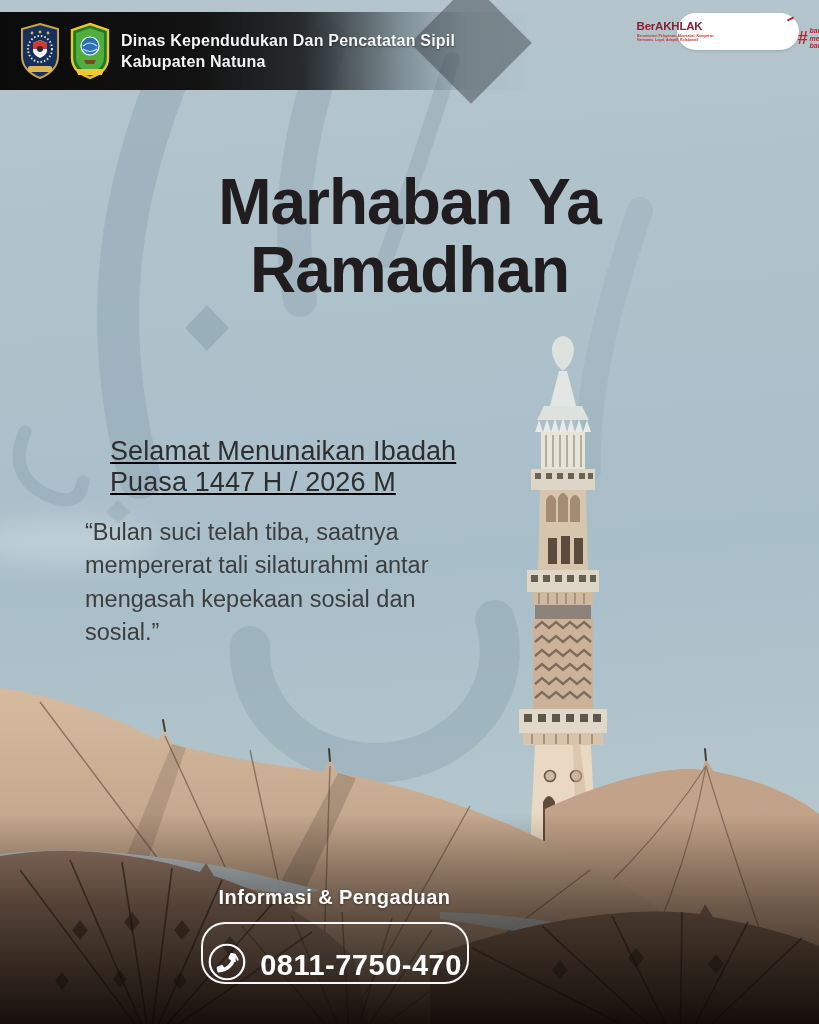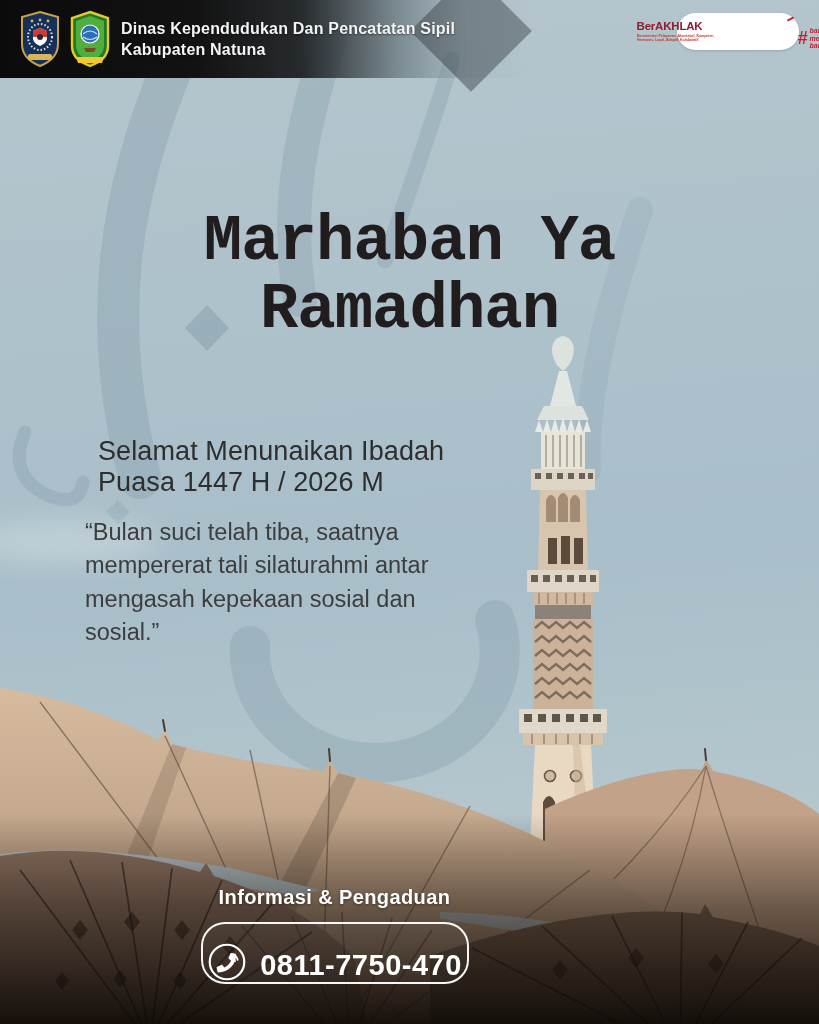--- a/index.html
+++ b/index.html
@@ -8,21 +8,21 @@
     position:relative; width:819px; height:1024px; margin:0 auto; overflow:hidden;
     background:linear-gradient(175deg,#b5c5cd 0%,#aec2cb 30%,#a8bec9 55%,#b5c7cd 80%,#bccbd0 100%);
   }
   svg{ display:block; }
 
   
   .watermark{ position:absolute; left:0; top:0; width:819px; height:1024px; pointer-events:none; }
 
   
   .header{
-    position:absolute; left:0; top:0; width:754px; height:78px;
+    position:absolute; left:0; top:12px; width:754px; height:78px;
     background:linear-gradient(90deg,#0b0b0b 0%,#121212 26%,rgba(30,33,35,.94) 40%,
                rgba(80,94,101,.55) 53%,rgba(140,160,170,.18) 62%,rgba(140,160,170,0) 70%);
   }
   .header-diamond{
     position:absolute; left:428px; top:-12px; width:86px; height:86px;
     background:rgba(42,50,55,.42); transform:rotate(45deg);
   }
   .logo-row{ position:absolute; left:18px; top:10px; display:flex; gap:6px; align-items:center; }
   .agency{
     position:absolute; left:121px; top:18px; color:#f4f4f4; font-weight:700;
@@ -40,26 +40,26 @@
   .berakhlak .kmark{ position:absolute; right:-3px; top:-3px; width:7px; height:2px; background:#c42033; transform:rotate(-28deg); }
   .tagline-wrap{ margin-top:1.5px; transform:scale(.5); transform-origin:left top; line-height:1.15; white-space:nowrap; }
   .tagline-wrap div{ color:#c0392b; font-size:7px; font-weight:600; }
   .badge-right{ display:flex; align-items:center; gap:2px; }
   .hashtag{ color:#c22033; font-weight:900; font-style:italic; font-size:18px; line-height:1; }
   .slogan{ display:flex; flex-direction:column; color:#c22033; font-size:7px; font-weight:700; font-style:italic; line-height:1.1; }
 
   
   .title{
     position:absolute; left:0; top:168px; width:819px; text-align:center;
-    font-family:Liberation Mono, monospace; font-weight:700;
-    font-size:64px; line-height:1.07; color:#211d1e; letter-spacing:-1px;margin-top:40px;
-  }
-
-  
-  .subtitle{ position:absolute; left:82px; top:436px; display:flex; align-items:flex-end; }
+    font-family:Liberation Sans, sans-serif; font-weight:700;
+    font-size:64px; line-height:1.07; color:#211d1e; letter-spacing:-1px;
+  }
+
+  
+  .subtitle{ position:absolute; left:94px; top:436px; display:flex; align-items:flex-end;text-decoration:underline; }
   .subtitle-bar{ width:5px; background:#1c1c1c; margin-right:11px; }
   .subtitle-text{ font-size:27px; line-height:1.16; color:#2e2e2e; font-weight:500; letter-spacing:.1px; }
 
   
   .quote{ position:absolute; left:85px; top:516px; width:400px; font-size:23.5px; line-height:1.42; color:#3d3d3d; }
 
   
   .minaret{ position:absolute; left:480px; top:332px; width:180px; height:560px; }
   .umbrellas{ position:absolute; left:0; top:674px; width:819px; height:350px; }
   .cloud{ position:absolute; left:-30px; top:520px; width:190px; height:44px;

